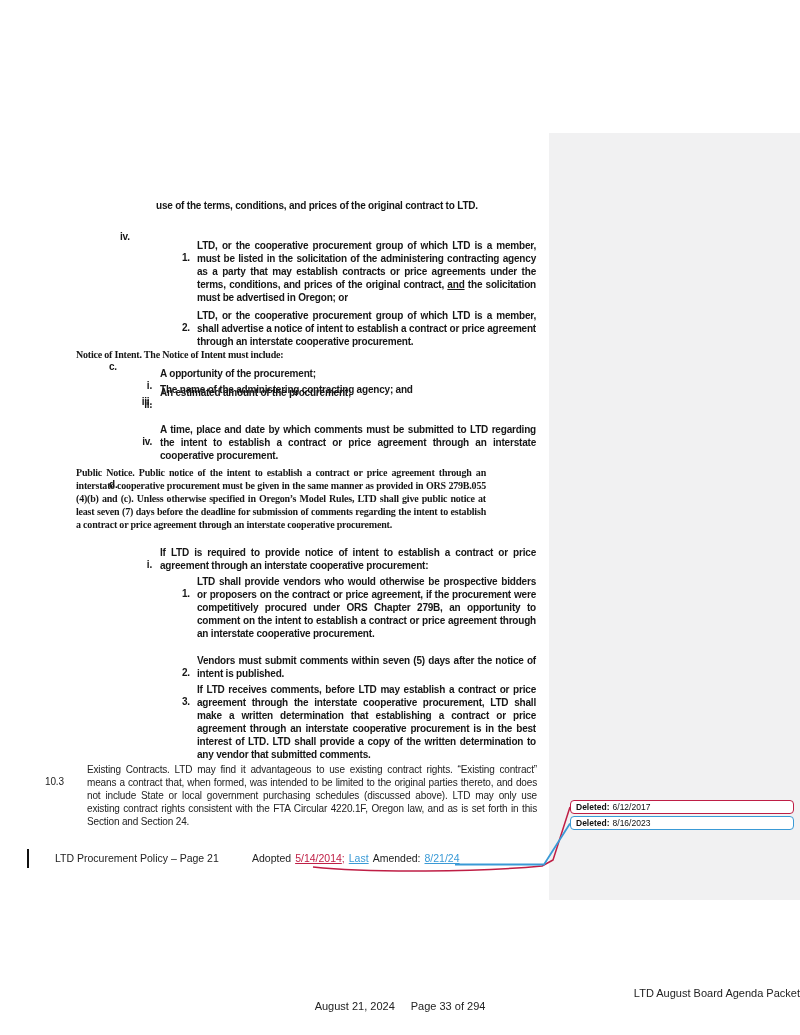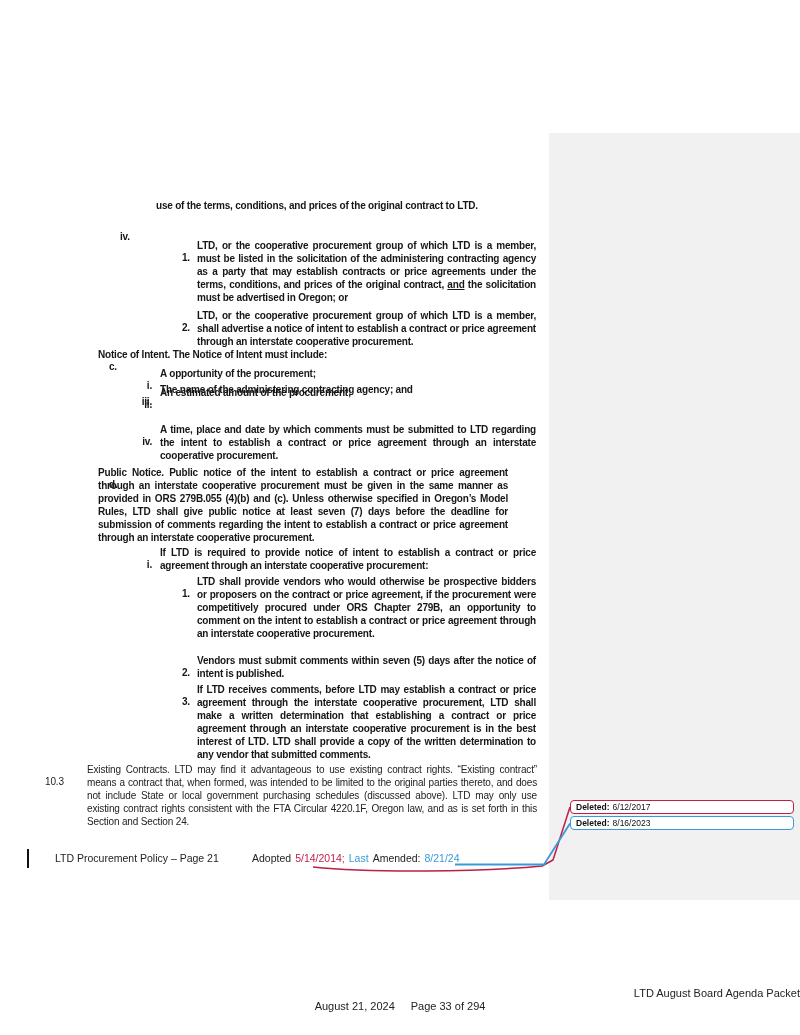--- a/index.html
+++ b/index.html
@@ -12,34 +12,34 @@
   .markup-pane{position:absolute;left:549px;top:133px;width:251px;height:767px;background:#f1f1f2;}
 
   
   .blk{position:absolute;left:0;width:560px;font-size:10px;line-height:12.9px;
        font-weight:bold;letter-spacing:-0.2px;}
   .blk .lab{position:absolute;top:0;margin-top:12px;}
   .blk .txt{text-align:justify;}
   .lv-intro .txt{margin-left:156px;width:390px;white-space:nowrap;text-align:left;}
   .lv-iv .lab{left:120px;}  .lv-iv .txt{margin-left:156px;width:380px;}
   .lv-n1 .lab{left:182px;}  .lv-n1 .txt{margin-left:197px;width:339px;}
-  .lv-cd .lab{left:109px;}  .lv-cd .txt{margin-left:98px;width:410px;}
+  .lv-cd .lab{left:109px;}  .lv-cd .txt{margin-left:76px;width:410px;font-family:Liberation Serif, serif;}
   .lv-rm .lab{left:118px;width:34px;text-align:right;} .lv-rm .txt{margin-left:160px;width:376px;}
   .lv-s10{font-weight:normal;letter-spacing:-0.15px;color:#222;}
   .lv-s10 .lab{left:45px;} .lv-s10 .txt{margin-left:87px;width:450px;}
   .u-word{text-decoration:underline;}
 
   
   .footer{position:absolute;top:852px;left:0;width:560px;font-size:10.5px;color:#222;}
   .footer-left{position:absolute;left:55px;top:0;}
   .footer-right{position:absolute;left:252px;top:0;white-space:nowrap;}
   .seg{display:inline;}
   .seg-red{color:#bf1e45;}
   .seg-blue{color:#3a9ad6;}
-  .seg-u{}
+  .seg-u{text-decoration:underline;}
   .sp{display:inline-block;width:4px;}
 
   .change-bar{position:absolute;left:27px;top:849px;width:1.5px;height:19px;background:#111;}
 
   
   .balloon{position:absolute;left:570px;width:224px;height:14px;background:#fff;
            border-radius:4px;font-size:8.5px;line-height:13px;padding:0 0 12px 5px;
            box-sizing:border-box;white-space:nowrap;color:#111;}
   .balloon-red{top:800px;border:1.4px solid #bf1e45;}
   .balloon-blue{top:816px;border:1.4px solid #3a9ad6;}

